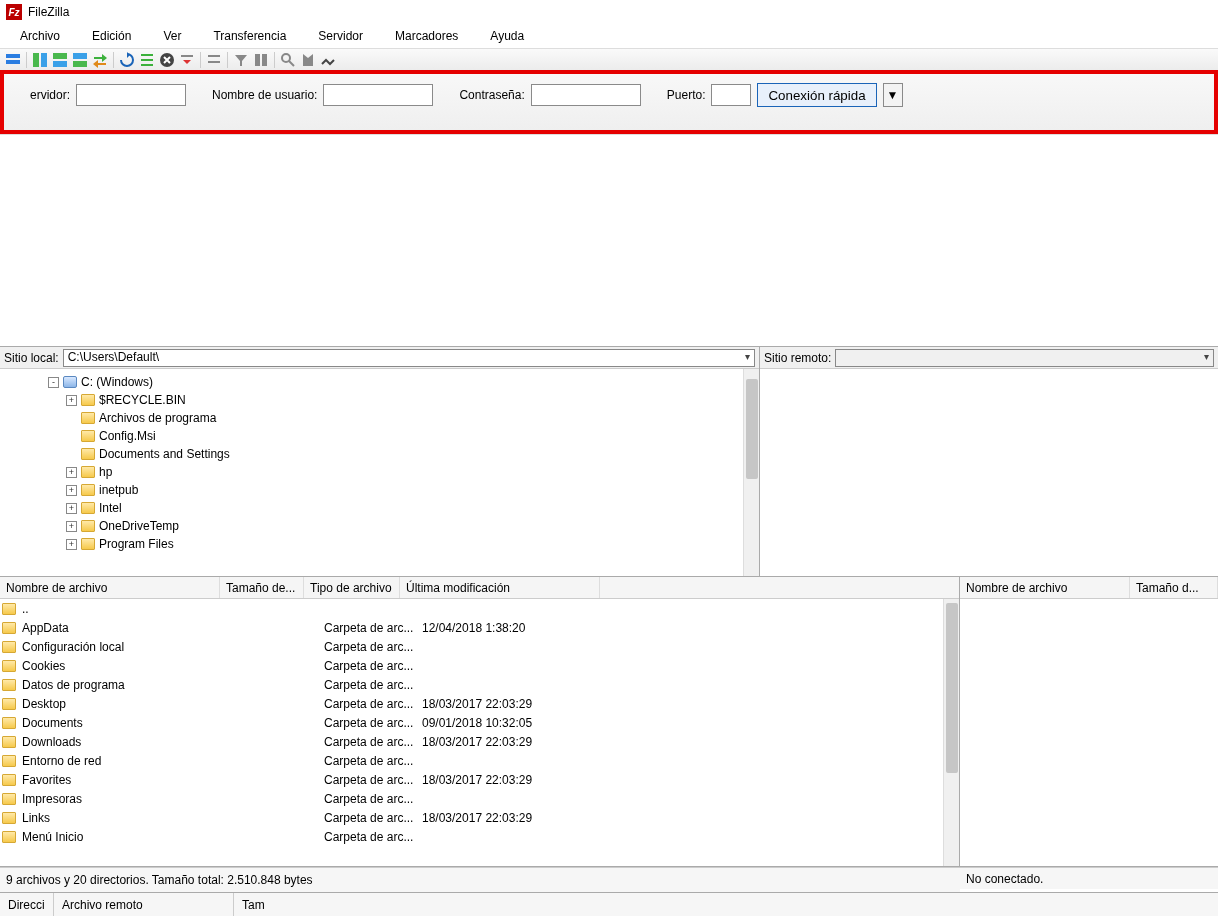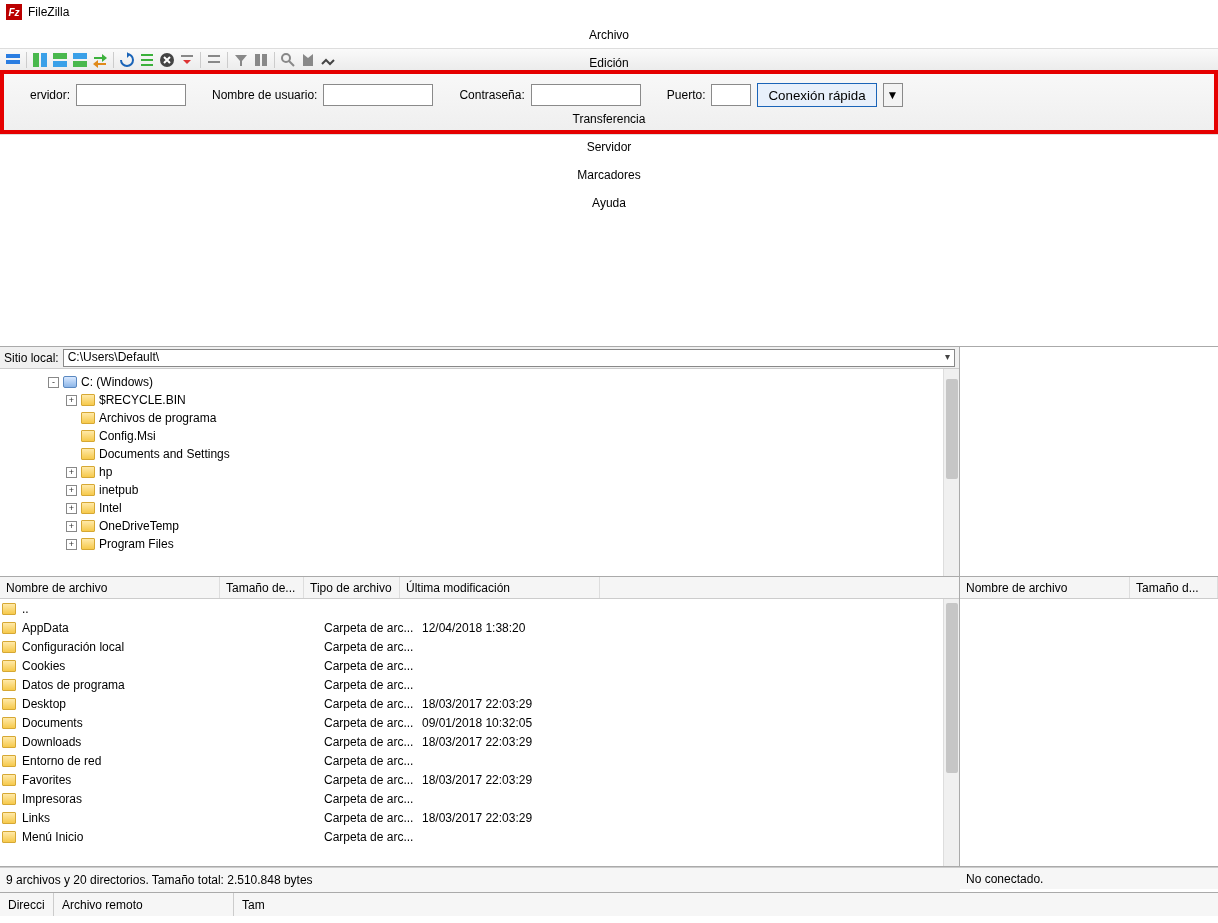--- a/index.html
+++ b/index.html
@@ -27,25 +27,24 @@
   display: inline-flex;
   align-items: center;
   justify-content: center;
   font-size: 10px;
   margin-right: 6px;
   font-style: italic;
 }
 .titlebar .title { font-size: 12px; }
 .menubar {
   display: flex;
-  gap: 14px;
+  gap: 32px;
   padding: 4px 20px;
   height: 24px;
   align-items: center;
-  flex-direction: column;
 }
 .menubar span { cursor: default; }
 .toolbar {
   display: flex;
   gap: 2px;
   padding: 2px 4px;
   height: 22px;
   align-items: center;
   background: linear-gradient(#fafafa,#ececec);
   border-top: 1px solid #ddd;
@@ -89,21 +88,21 @@
   background: #f3f3f3;
   display: inline-flex; align-items: center; justify-content: center;
   cursor: pointer;
 }
 .blank-area { height: 212px; background:#fff; border-top:1px solid #ddd; }
 .middle-row {
   display: flex;
   height: 230px;
   border-top: 1px solid #aaa;
 }
-.local-pane { width: 960px; display:flex; flex-direction:column; border-right:1px solid #aaa; }
+.local-pane { width: 760px; display:flex; flex-direction:column; border-right:1px solid #aaa; }
 .remote-pane { flex:1; display:flex; flex-direction:column; }
 .pane-header {
   display:flex; align-items:center;
   background:#f0f0f0;
   border-bottom:1px solid #ccc;
   height:22px;
   padding:0 4px;
   gap:4px;
 }
 .combo {
@@ -374,20 +373,27 @@
           <span class="tree-indent" style="width: 52px;"></span>
           <span class="tree-toggle">+</span>
           <span class="folder-icon"></span>
           <span>Program Files</span>
         </div>
         <div class="scrollbar-v">
           <div class="thumb" style="top:10px;height:100px;"></div>
         </div>
     </div>
   </div>
+  <div class="remote-pane">
+    <div class="pane-header">
+      <span>Sitio remoto:</span>
+      <div class="combo" style="background:#f0f0f0"></div>
+    </div>
+    <div class="tree-area"></div>
+  </div>
 </div>
 
 <div class="lower-row">
   <div class="local-list">
     <div class="list-header">
       <div class="col name">Nombre de archivo</div>
       <div class="col size">Tamaño de...</div>
       <div class="col type">Tipo de archivo</div>
       <div class="col mod">Última modificación</div>
     </div>

